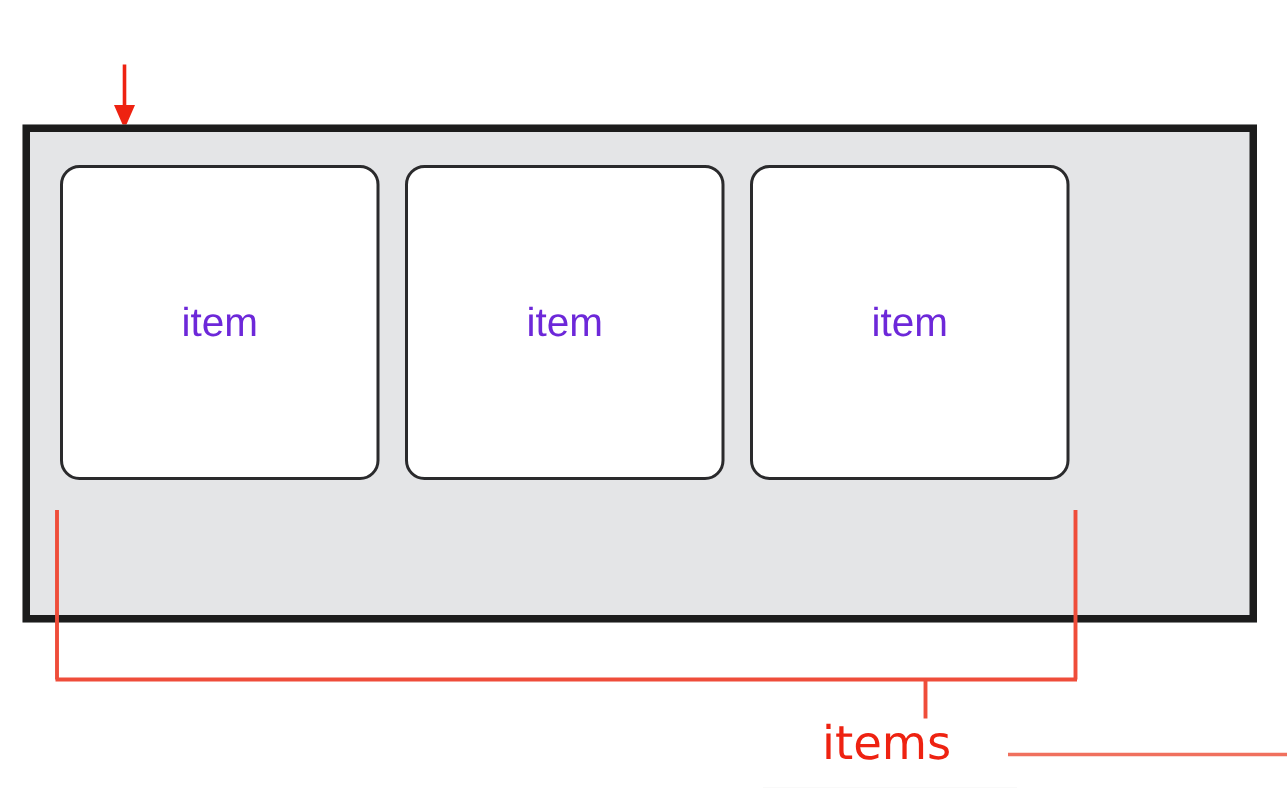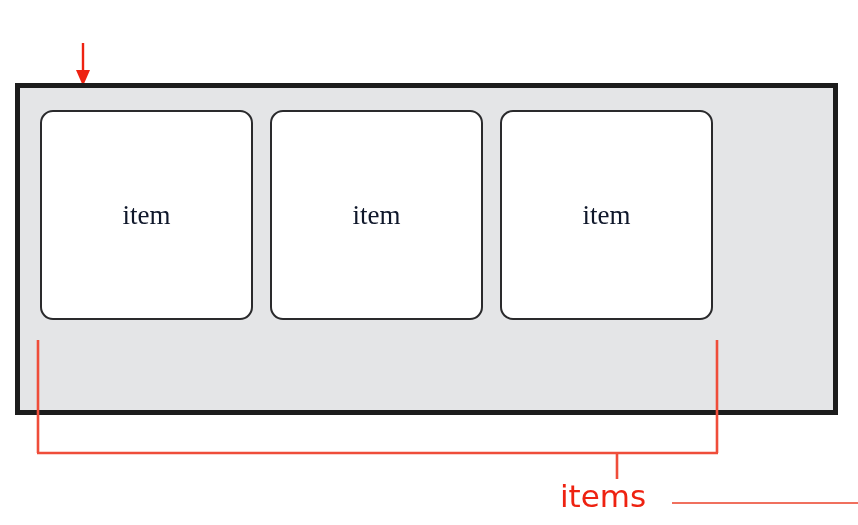--- a/index.html
+++ b/index.html
@@ -30,21 +30,21 @@
     font-family: "DejaVu Sans", "Liberation Sans", sans-serif;
     white-space: nowrap;
     line-height: 1;
   }
   #container-label {
     left: 18px;
     top: 8px;
     font-size: 30px;
   }
   #items-label {
-    left: 560px;
+    left: 548px;
     top: 481px;
     font-size: 31px;
   }
 
   
   #container-arrow {
     position: absolute;
     left: 66px;
     top: 42px;
     width: 36px;
@@ -76,22 +76,22 @@
     border: 2px solid #2a2a2c;
     border-radius: 13px;
     margin-right: 17px;
     display: flex;
     align-items: center;
     justify-content: center;
     flex: 0 0 auto;
   }
   .item-label {
     font-size: 27px;
-    color: #0f172a;
-    font-family: Liberation Serif, serif;
+    color: #6d28d9;
+    font-family: Liberation Sans, sans-serif;
     line-height: 1;
   }
 
   
   #items-bracket {
     position: absolute;
     left: 0;
     top: 330px;
     width: 858px;
     height: 195px;

